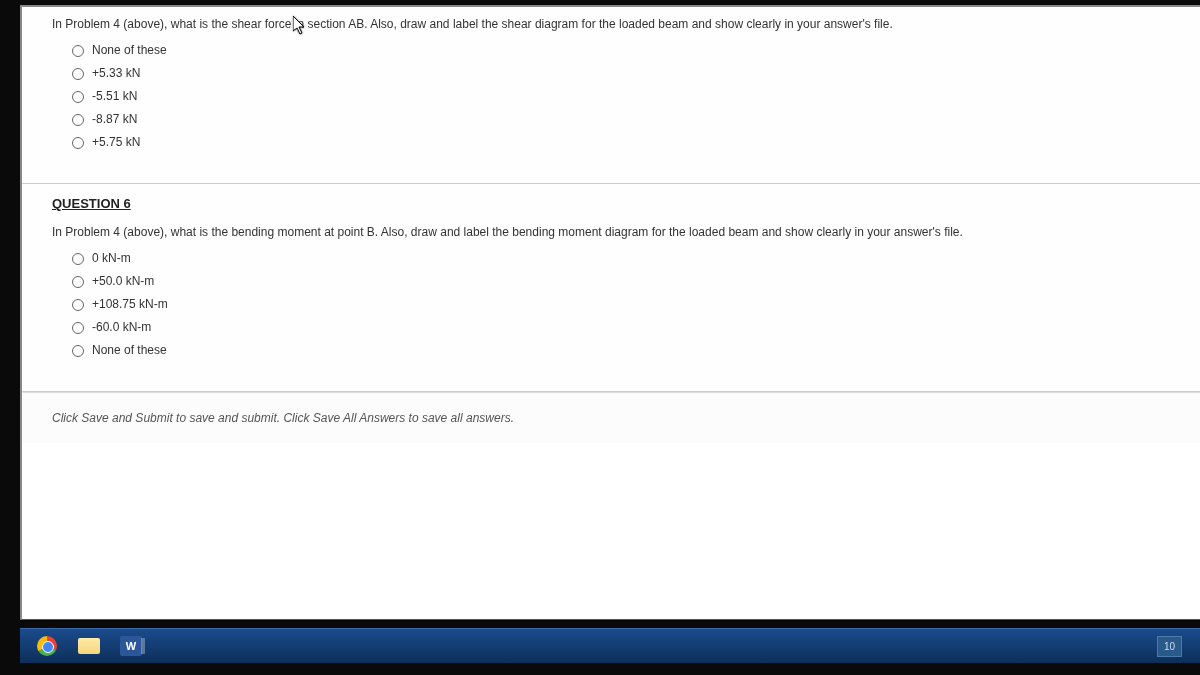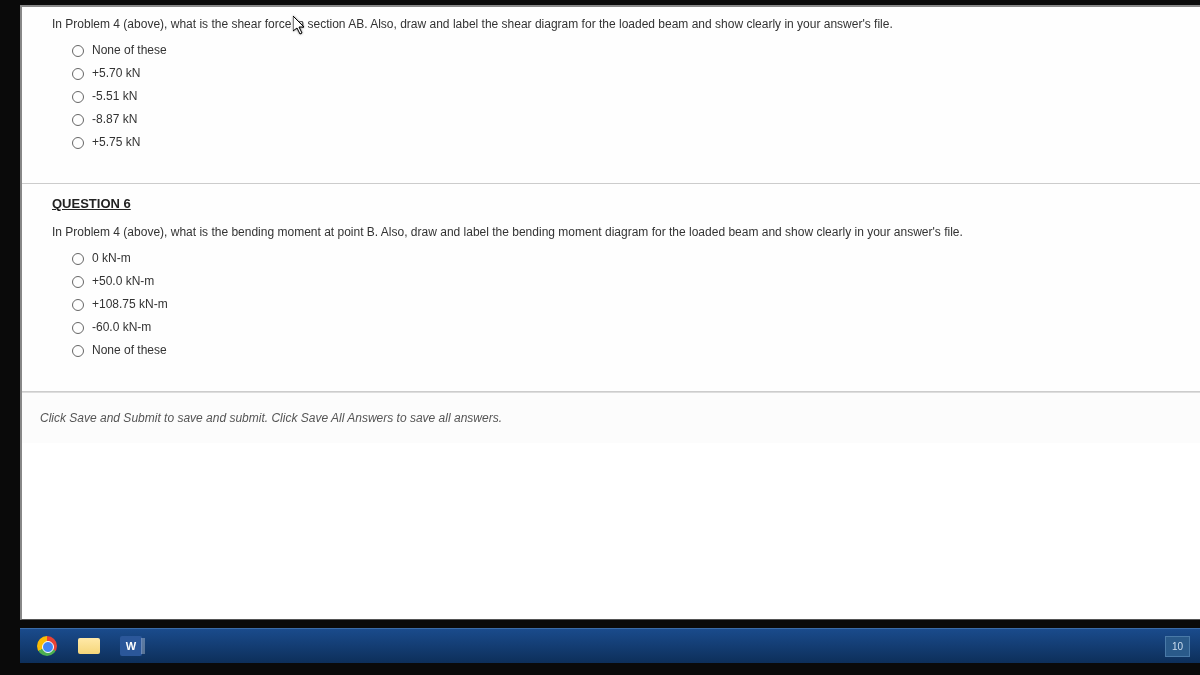--- a/index.html
+++ b/index.html
@@ -66,21 +66,21 @@
       border-radius: 50%;
       margin-right: 8px;
       cursor: pointer;
       flex-shrink: 0;
     }
     .option-label {
       font-size: 12px;
       color: #333;
     }
     .instruction-bar {
-      padding: 18px 18px;
+      padding: 18px 30px;
       font-size: 12px;
       font-style: italic;
       color: #555;
       border-top: 1px solid #ddd;
       background: #fcfcfc;
     }
     .taskbar {
       position: absolute;
       bottom: 12px;
       left: 20px;
@@ -145,21 +145,21 @@
       position: absolute;
       right: -3px;
       top: 2px;
       width: 4px;
       height: 16px;
       background: #fff;
       opacity: 0.3;
     }
     .tray {
       position: absolute;
-      right: 8px;
+      right: 16px;
       display: flex;
       align-items: center;
       height: 100%;
     }
     .tray-box {
       padding: 4px 6px;
       font-size: 10px;
       color: #cde;
       background: #2a5a8a;
       border: 1px solid #4a7aa8;
@@ -188,21 +188,21 @@
 
     <div class="question-block first-block">
       <div class="question-text">In Problem 4 (above), what is the shear force in section AB. Also, draw and label the shear diagram for the loaded beam and show clearly in your answer's file.</div>
       <div class="options">
         <div class="option-row">
           <div class="radio"></div>
           <div class="option-label">None of these</div>
         </div>
         <div class="option-row">
           <div class="radio"></div>
-          <div class="option-label">+5.70 kN</div>
+          <div class="option-label">+5.33 kN</div>
         </div>
         <div class="option-row">
           <div class="radio"></div>
           <div class="option-label">-5.51 kN</div>
         </div>
         <div class="option-row">
           <div class="radio"></div>
           <div class="option-label">-8.87 kN</div>
         </div>
         <div class="option-row">

